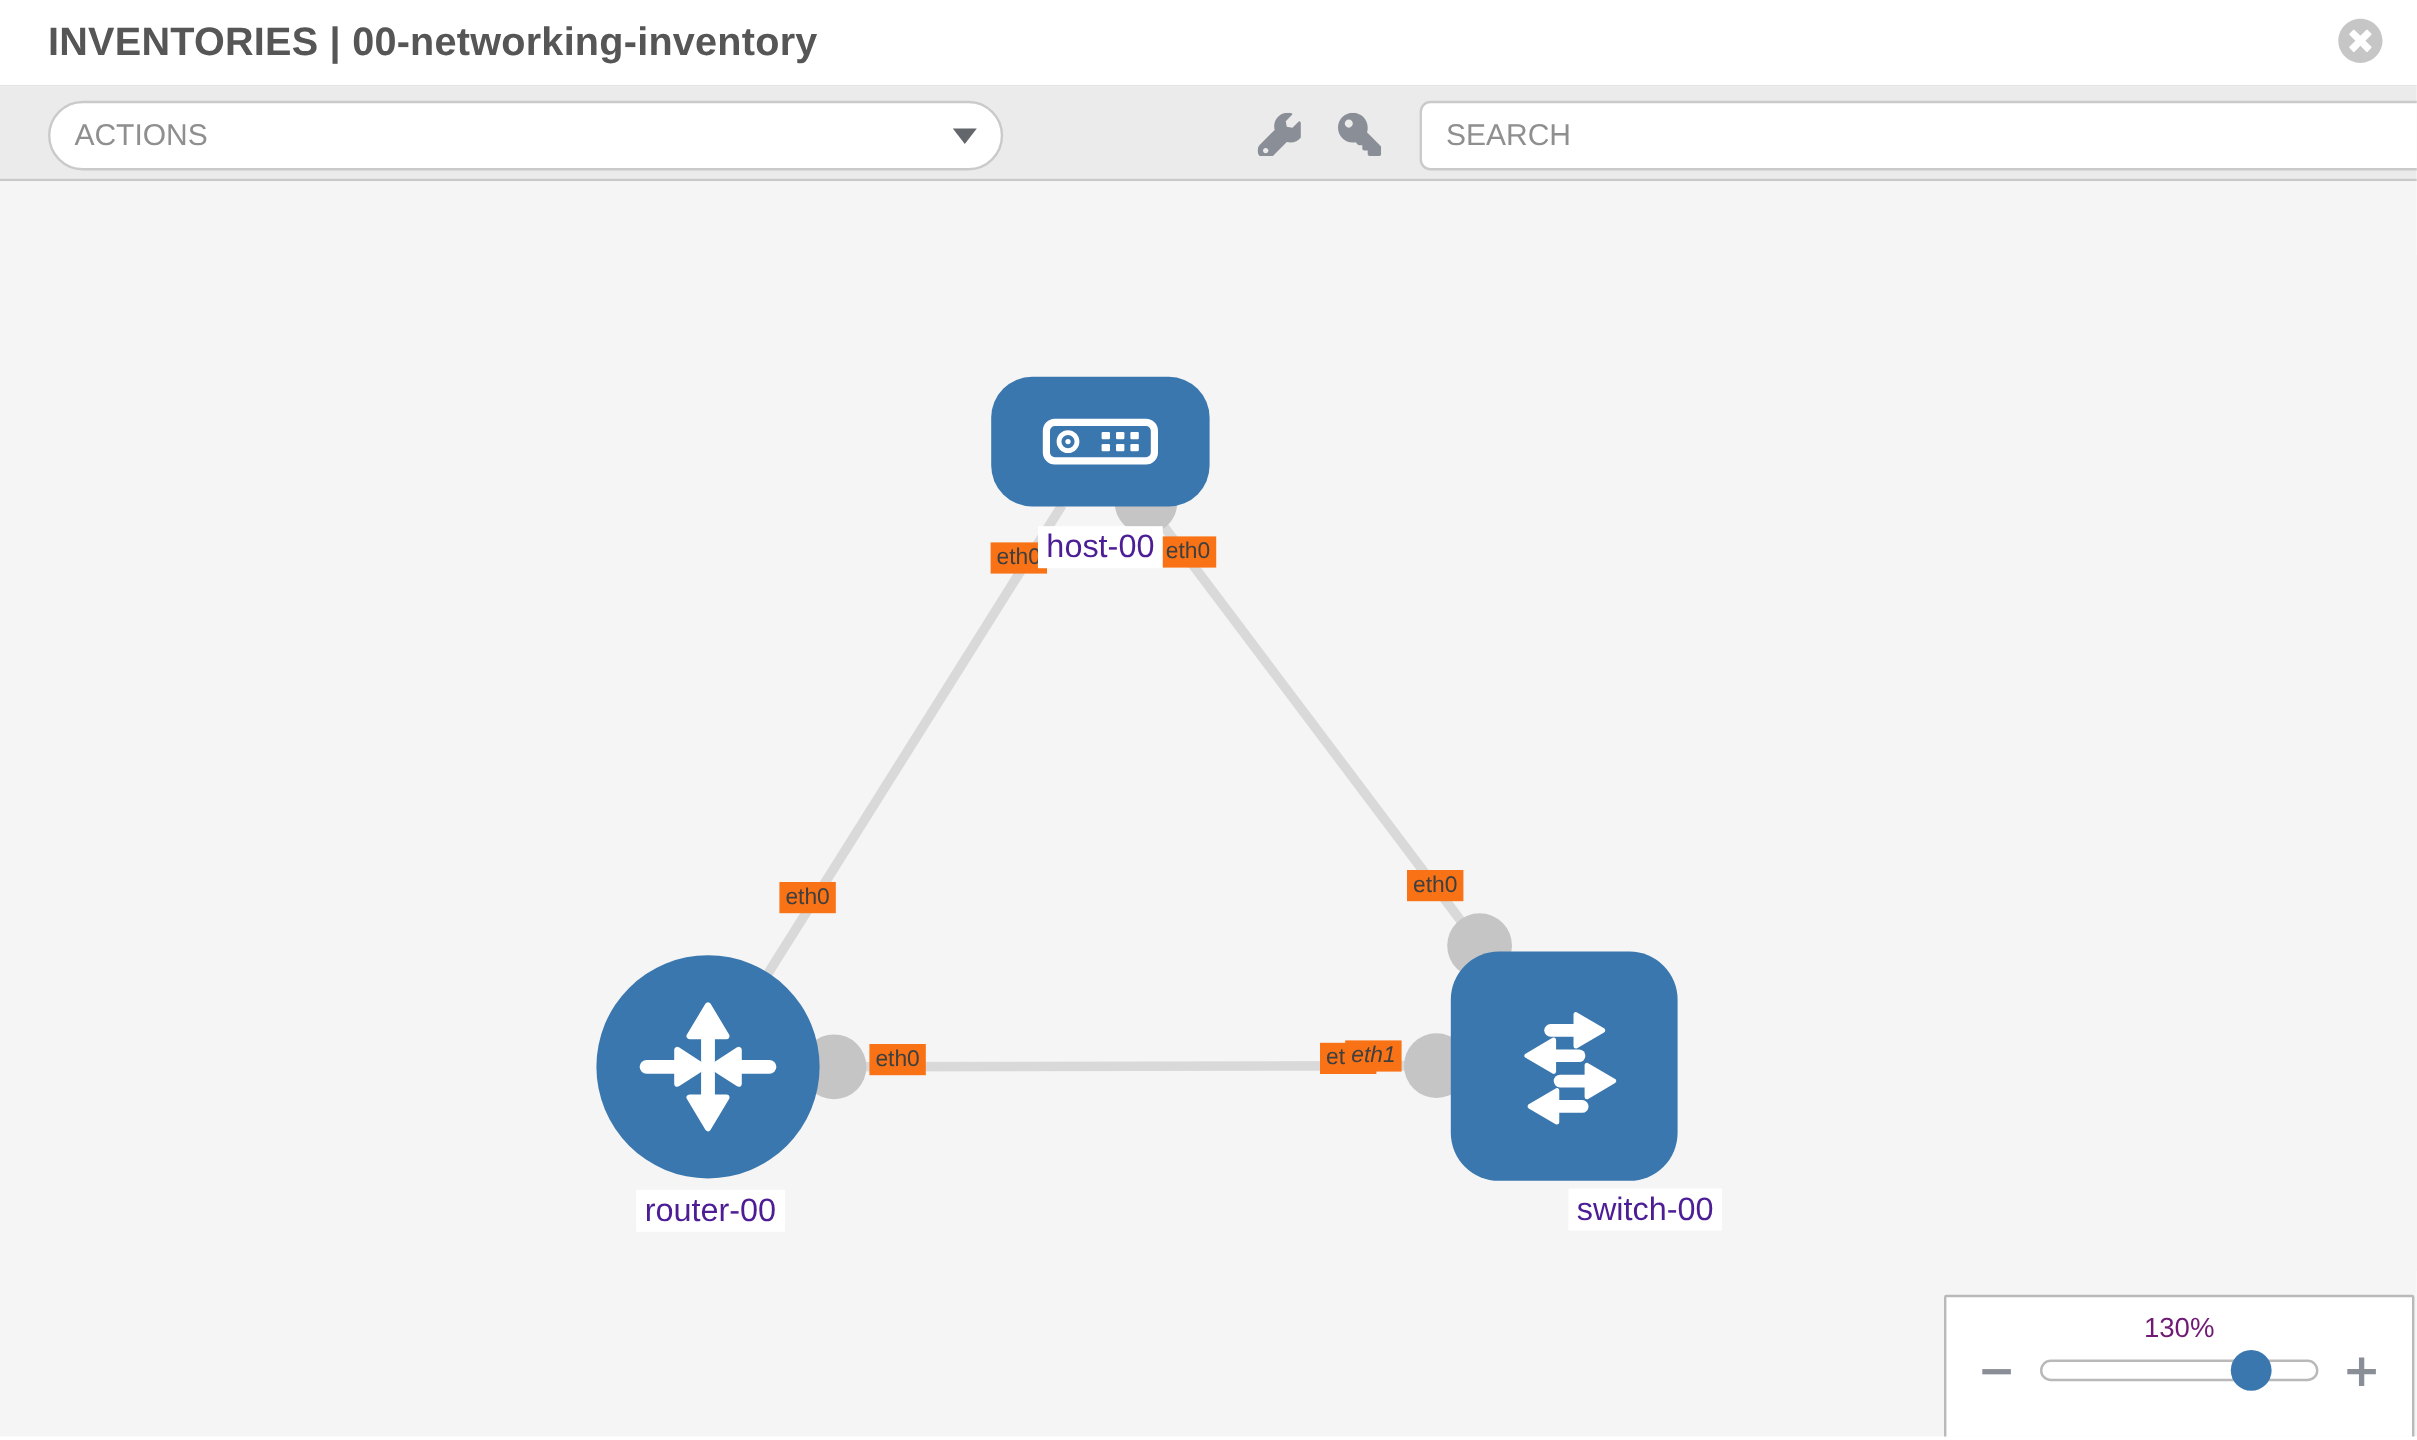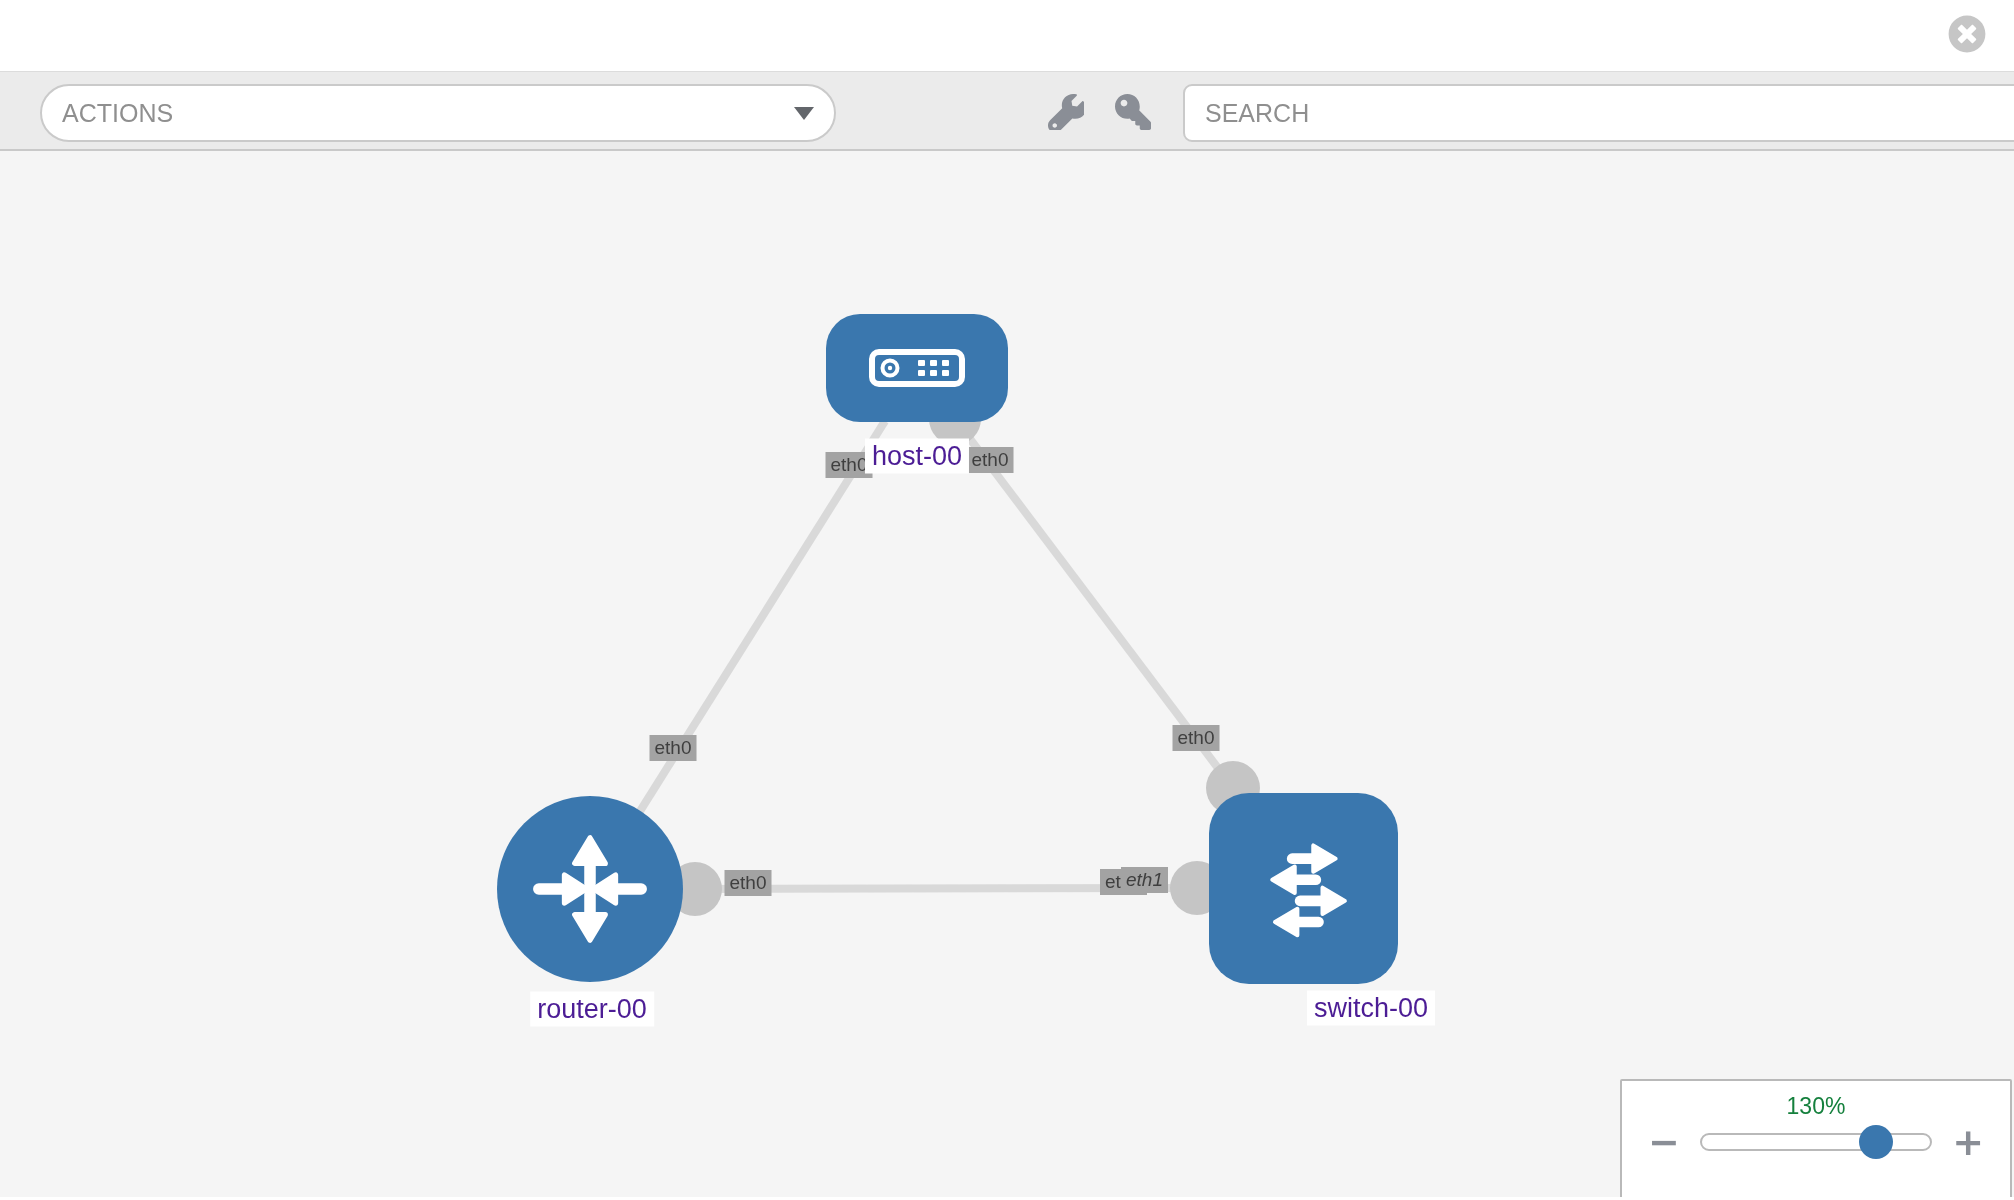--- a/index.html
+++ b/index.html
@@ -34,45 +34,46 @@
   .node.host   { left:826px; top:163px; width:182px; height:108px; border-radius:34px; }
   .node.router { left:497px; top:645px; width:186px; height:186px; border-radius:50%; }
   .node.switch { left:1209px; top:642px; width:189px; height:191px; border-radius:40px; }
 
   .nlabel { position:absolute; transform:translate(-50%,-50%); font-size:27px; color:#4c1d95;
             background:#ffffff; padding:2px 7px; white-space:nowrap; }
   .nlabel.host   { left:917px;  top:305px; }
   .nlabel.router { left:592px;  top:858px; }
   .nlabel.switch { left:1371px; top:857px; }
 
-  .iflabel { position:absolute; font-size:19px; color:#3f3f3f; background:#a3a3a3; padding:2px 5px; white-space:nowrap; }
+  .iflabel { position:absolute; font-size:19px; color:#3f3f3f; background:#f97316; padding:2px 5px; white-space:nowrap; }
   .iflabel.center { transform:translate(-50%,-50%); }
   .if-a-host   { left:849px;  top:314px; }
   .if-b-host   { left:990px;  top:309px; }
   .if-a-router { left:673px;  top:597px; }
   .if-b-switch { left:1196px; top:587px; }
   .if-c-router { left:748px;  top:732px; }
   .if-c-sw-eth0 { left:1100px; top:718px; transform:none; z-index:3; }
   .if-c-sw-eth1 { left:1121px; top:716px; transform:none; z-index:4;font-style:italic; }
 
   
   .zoompanel { position:absolute; left:1620px; top:928px; width:392px; height:150px;
                background:#ffffff; border:2px solid #b9b9b9; border-radius:2px; }
-  .zoomlevel { position:absolute; left:0; top:12px; width:100%; text-align:center; font-size:23px; color:#15803d; }
+  .zoomlevel { position:absolute; left:0; top:12px; width:100%; text-align:center; font-size:23px; color:#701a75; }
   .zoomrow { position:absolute; left:0; top:40px; width:100%; height:42px; display:flex; align-items:center; padding:0 22px; }
   .zminus, .zplus { font-size:38px; font-weight:bold; color:#8a8e96; line-height:42px; background:transparent; border:none; cursor:pointer; padding:0 4px; font-family:"DejaVu Sans", sans-serif; }
   .ztrack { position:relative; flex:1; height:18px; margin:0 16px; background:#ffffff; border:2px solid #b9b9b9; border-radius:10px; cursor:pointer; }
   .zknob { position:absolute; left:157px; top:50%; transform:translateY(-50%); width:34px; height:34px; border-radius:50%; background:#3a77ae; cursor:grab; }
 </style>
 </head>
 <body>
 
 <div class="window">
 
   <header class="hdr">
+    <h1>INVENTORIES | 00-networking-inventory</h1>
     <button class="close-btn">
       <svg width="38" height="38" viewBox="0 0 512 512">
         <path fill="#c6c6c6" d="M256 8C119 8 8 119 8 256s111 248 248 248 248-111 248-248S393 8 256 8zm121.6 313.1c4.7 4.7 4.7 12.3 0 17L338 377.6c-4.7 4.7-12.3 4.7-17 0L256 312l-65.1 65.6c-4.7 4.7-12.3 4.7-17 0L134.4 338c-4.7-4.7-4.7-12.3 0-17l65.6-65-65.6-65.1c-4.7-4.7-4.7-12.3 0-17l39.6-39.6c4.7-4.7 12.3-4.7 17 0l65 65.7 65.1-65.6c4.7-4.7 12.3-4.7 17 0l39.6 39.6c4.7 4.7 4.7 12.3 0 17L312 256l65.6 65.1z"></path>
       </svg>
     </button>
   </header>
 
   <div class="tbar">
     <div class="combo actions">
       <span class="lbl">ACTIONS</span>

